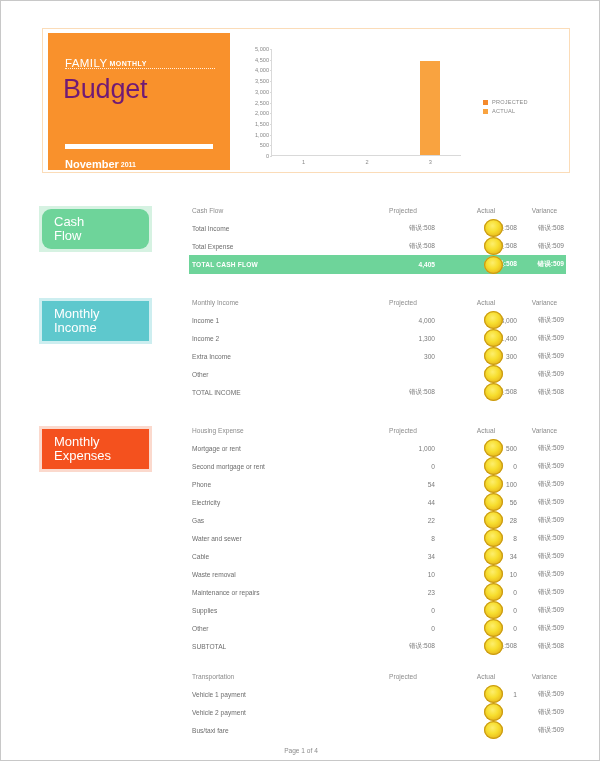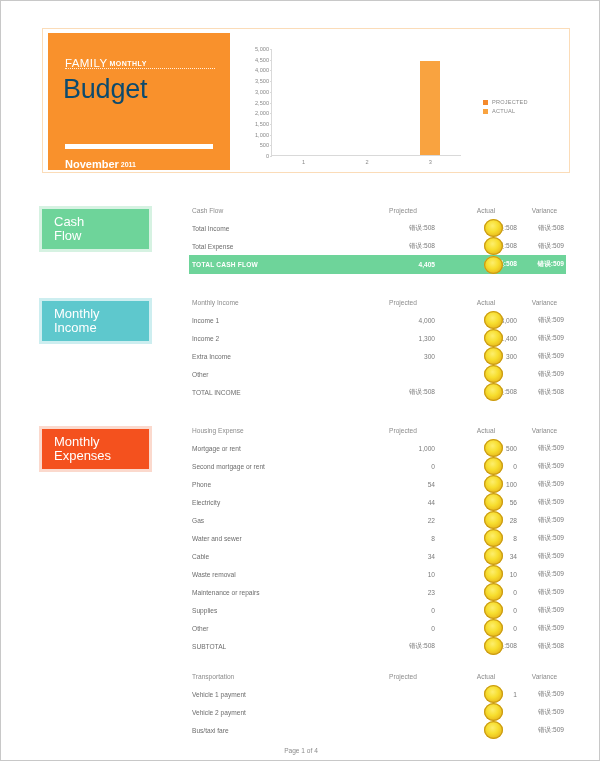--- a/index.html
+++ b/index.html
@@ -40,21 +40,21 @@
   .hero-family .mon {
     font-size: 7px; letter-spacing: .5px; font-weight: 700;
     margin-left: 2px; vertical-align: 1px;
   }
   .hero-rule-dotted {
     position: absolute; left: 17px; top: 35px; width: 150px; height: 1px;
     border-top: 1px dotted rgba(255,255,255,.85);
   }
   .hero-title {
     position: absolute; left: 15px; top: 43px;
-    color: #0c4a6e; font-size: 27px; line-height: 27px;
+    color: #701a75; font-size: 27px; line-height: 27px;
     font-weight: 400; letter-spacing: -0.2px;
   }
   .hero-bar {
     position: absolute; left: 17px; top: 111px;
     width: 148px; height: 5px; background: #ffffff;
   }
   .hero-date {
     position: absolute; left: 17px; top: 121px; color: #ffffff; white-space: nowrap;
   }
   .hero-date .mo { font-size: 11px; font-weight: 700; }
@@ -213,21 +213,21 @@
             <span class="legend-sw" style="background: rgb(249, 163, 64);"></span>
             <span class="legend-txt">ACTUAL</span>
           </div>
         </div>
     </div>
 
   </div>
 
   <div id="sections-root">
       <div class="tag" style="left: 38px; top: 205px; background: rgb(214, 242, 226);">
-        <div class="tag-inner" style="background: rgb(110, 212, 154);">
+        <div class="tag-inner" style="background: rgb(110, 212, 154); border-radius: 9px;">
           <div class="tag-label">Cash
 Flow</div>
         </div>
       </div>
       <div class="table" style="top: 200px;">
         <div class="row head">
           <div class="c-name">Cash Flow</div>
           <div class="c-proj">Projected</div>
           <div class="c-act">Actual</div>
           <div class="c-var">Variance</div>

